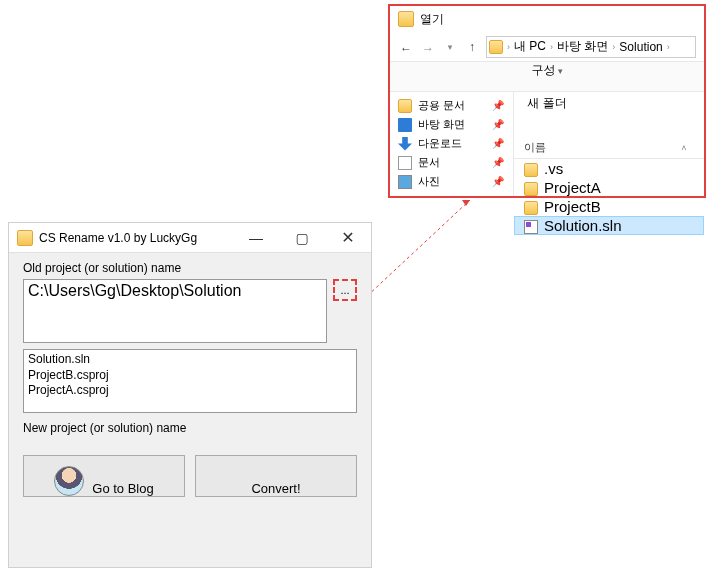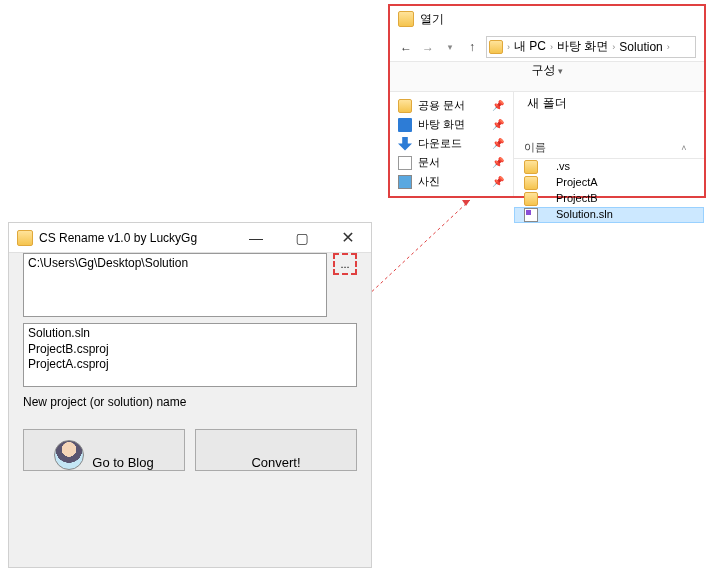--- a/index.html
+++ b/index.html
@@ -23,21 +23,21 @@
 .titlebar .icon { width: 16px; height: 16px; margin-right: 6px; }
 .titlebar .title { font-size: 12px; flex: 1; }
 .titlebar .winctl { display: flex; }
 .titlebar .winctl span { width: 46px; height: 30px; display: flex; align-items: center; justify-content: center; font-size: 14px; color: #333; }
 .titlebar .winctl span:last-child { font-size: 16px; }
 
 .section-label { font-size: 12px; padding: 8px 14px 4px 14px; }
 .path-row { display: flex; align-items: flex-start; padding: 0 14px; gap: 6px; }
 .path-box {
   flex: 1; height: 64px; background: #fff;
-  border: 1px solid #999; padding: 2px 4px; font-size: 12px;
+  border: 1px solid #999; padding: 2px 4px; font-size: 16px;
 }
 .browse-btn {
   width: 24px; height: 22px; background: #f0f0f0;
   border: 1px solid #999; font-size: 11px;
   display: flex; align-items: center; justify-content: center;
 }
 .highlight-dashed { border: 2px dashed #e04040 !important; }
 .file-list {
   margin: 6px 14px 0 14px; height: 64px; background: #fff;
   border: 1px solid #999; padding: 2px 4px; font-size: 12px;
@@ -73,21 +73,21 @@
 .fd-toolbar { height: 30px; display: flex; align-items: center; padding: 0 12px; gap: 16px; font-size: 12px; border-bottom: 1px solid #e8e8e8; background: #fafafa; flex-direction: column; }
 .fd-toolbar .dd::after { content: " ▾"; font-size: 9px; color: #666; }
 .fd-body { display: flex; height: 104px; }
 .fd-sidebar { width: 124px; border-right: 1px solid #e8e8e8; padding: 4px 0; overflow: hidden; }
 .fd-sidebar .item { display: flex; align-items: center; padding: 2px 8px; font-size: 11px; gap: 6px; }
 .fd-sidebar .pin { margin-left: auto; color: #888; font-size: 10px; }
 .fd-main { flex: 1; padding: 0; }
 .fd-main-header { height: 22px; border-bottom: 1px solid #e8e8e8; display: flex; align-items: center; padding: 0 10px; font-size: 11px; color: #444; margin-top: 45px; }
 .fd-main-header .col { flex: 1; }
 .fd-main-header .hat { font-size: 9px; color: #888; text-align: center; width: 20px; }
-.fd-main .row { display: flex; align-items: flex-start; padding: 1px 10px; font-size: 11px; gap: 18px; }
+.fd-main .row { display: flex; align-items: flex-end; padding: 1px 10px; font-size: 15px; gap: 6px; }
 .fd-main .row.selected { background: #cce8ff; border: 1px solid #99d1ff; padding: 0 9px; }
 .folder-icon, .sln-icon, .pic-icon, .doc-icon, .dl-icon, .desk-icon, .share-icon { width: 14px; height: 14px; display:inline-block; }
 .folder-icon { background: linear-gradient(#ffe39a,#f5c44e); border-radius: 2px; border: 1px solid #e0a83b; }
 .sln-icon { background: #fff; border: 1px solid #888; position: relative; }
 .sln-icon::before { content:""; position:absolute; left:1px; top:1px; width:5px; height:5px; background:#8a4ed6; }
 .desk-icon { background: #2d7cd6; border-radius: 1px; }
 .dl-icon { width:14px; height:14px; background: #2d7cd6; clip-path: polygon(30% 0,70% 0,70% 50%,100% 50%,50% 100%,0 50%,30% 50%); }
 .doc-icon { background: #fff; border:1px solid #999; }
 .pic-icon { background: #5aa8e0; border:1px solid #888; }
 .share-icon { background: linear-gradient(#ffe39a,#f5c44e); border-radius: 2px; border: 1px solid #e0a83b; }
@@ -192,20 +192,21 @@
   <div class="titlebar">
     <span class="icon folder-icon"></span>
     <span class="title">CS Rename v1.0 by LuckyGg</span>
     <div class="winctl">
       <span>—</span>
       <span>▢</span>
       <span>✕</span>
     </div>
   </div>
 
+  <div class="section-label">Old project (or solution) name</div>
   <div class="path-row">
     <div class="path-box"><span>C:\Users\Gg\Desktop\Solution</span></div>
     <div class="browse-btn highlight-dashed">
         <span>...</span>
       </div>
   </div>
   <div class="file-list">
     <div>Solution.sln</div>
     <div>ProjectB.csproj</div>
     <div>ProjectA.csproj</div>

